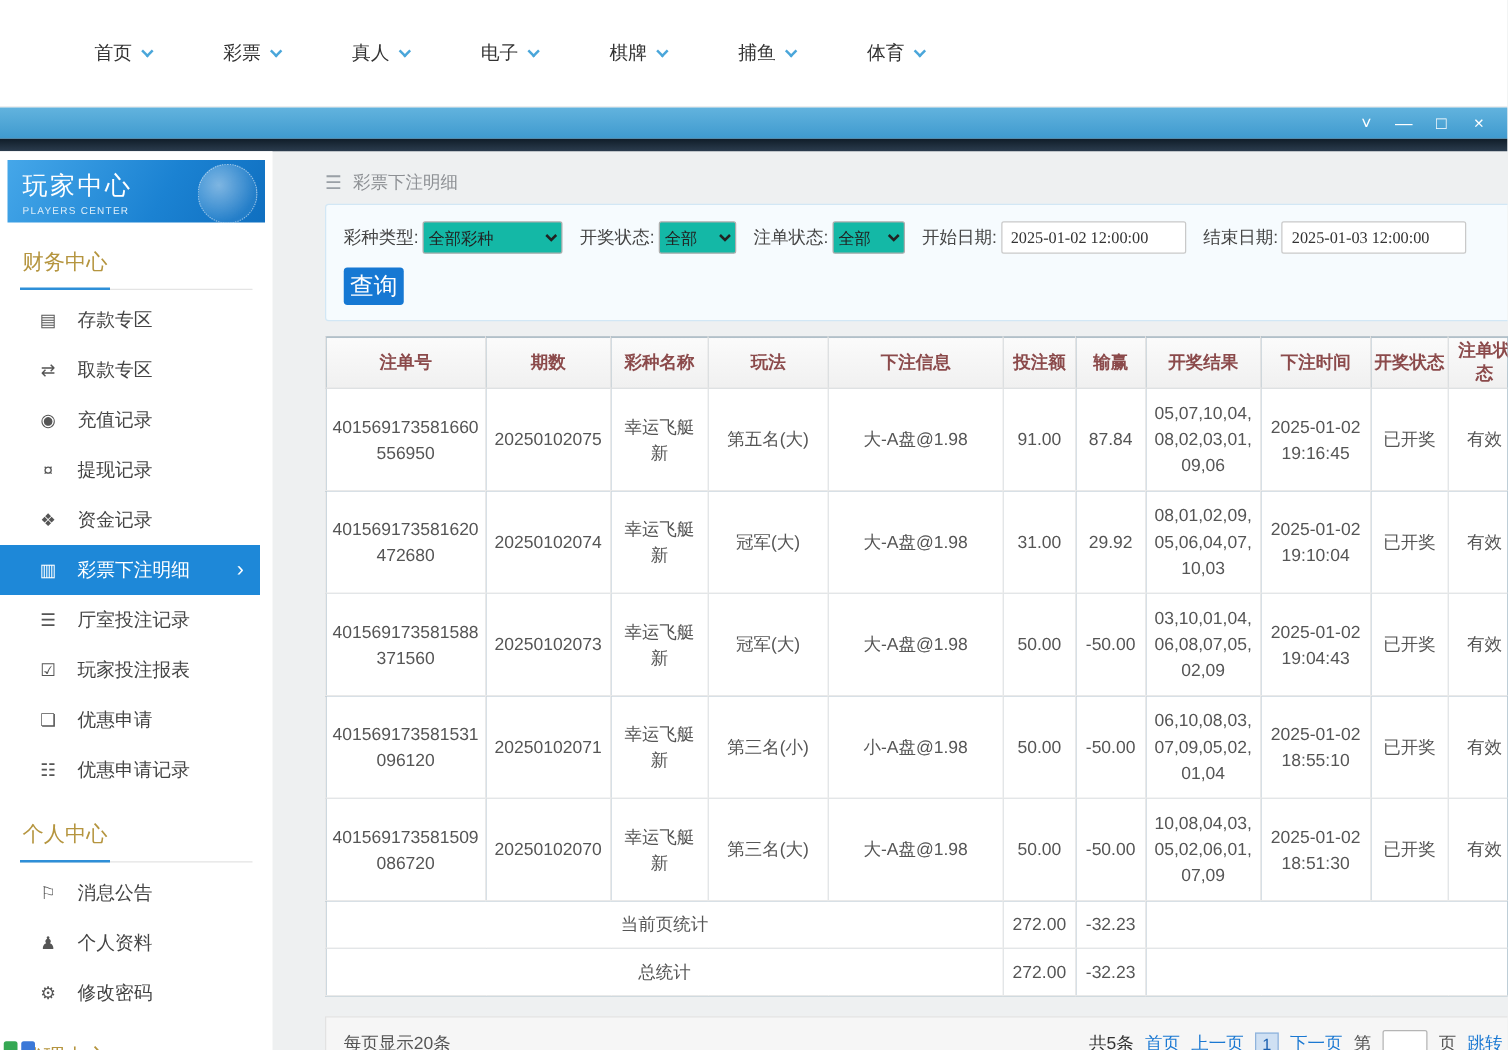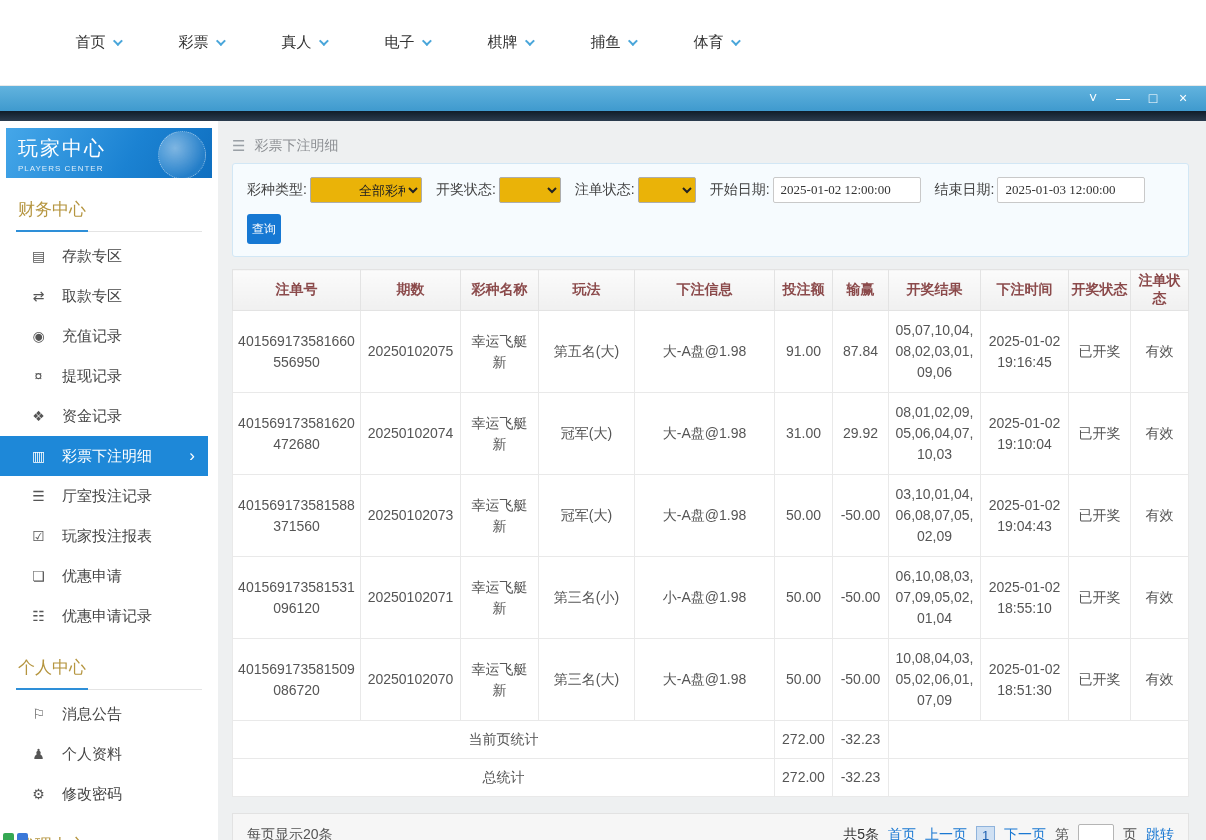--- a/index.html
+++ b/index.html
@@ -22,21 +22,21 @@
   .nav-item { width:103px; display:flex; align-items:center; justify-content:center; gap:7px; font-size:15px; color:#333; cursor:pointer; }
   .chev { width:7px; height:7px; border-right:2px solid #4aa6da; border-bottom:2px solid #4aa6da; transform:rotate(45deg) translateY(-2px); }
 
   
   .winbar { height:25px; background:linear-gradient(180deg,#62b3de,#3f9ace); display:flex; justify-content:flex-end; align-items:center; padding-right:8px; }
   .win-btn { width:30px; text-align:center; color:#fff; font-size:14px; line-height:25px; cursor:pointer; }
 
   .dark-strip { height:10px; background:linear-gradient(180deg,#101d29,#2b3c4e); }
 
   
-  .content-row { display:flex; height:719px; }
+  .content-row { display:flex; height:719px;gap:28px; }
 
   
   .sidebar { width:218px; background:#fff; flex:none; overflow:hidden; position:relative; }
   .side-head { margin:7px 0 0 6px; width:206px; height:50px; padding:7px 0 0 12px; color:#fff; position:relative; overflow:hidden;
     background:linear-gradient(120deg,#45a7e9 0%,#1b82d2 60%,#0f6fc0 100%); }
   .side-head::after { content:""; position:absolute; right:6px; top:3px; width:46px; height:46px; border-radius:50%;
     background:radial-gradient(circle at 35% 35%, rgba(255,255,255,.45), rgba(255,255,255,.08) 70%);
     border:1px dotted rgba(255,255,255,.5); }
   .side-title { font-size:20px; letter-spacing:2px; }
   .side-sub { font-size:8px; letter-spacing:1px; color:#dcedf9; margin-top:2px; }
@@ -55,27 +55,27 @@
 
   
   .main { flex:1; padding:8px 18px 0 14px; }
   .breadcrumb { height:34px; display:flex; align-items:center; gap:9px; color:#8d9094; font-size:14px; }
   .burger { color:#9aa0a6; font-size:15px; cursor:pointer; }
 
   .filter-card { background:#f6fbfe; border:1px solid #d2e7f5; border-radius:3px; padding:13px 14px 12px; }
   .f-row { display:flex; align-items:center; flex-wrap:nowrap; }
   .f-row label { font-size:14px; color:#444; margin:0 3px 0 14px; white-space:nowrap; }
   .f-row label:first-child { margin-left:0; }
-  select { height:26px; border:1px solid #adadad; background:#eab308; font-size:13px; color:#222; border-radius:2px;padding-left:44px; }
+  select { height:26px; border:1px solid #adadad; background:#14b8a6; font-size:13px; color:#222; border-radius:2px; }
   .sel-type { width:112px; }
   .sel-status { width:62px; }
   .sel-order { width:58px; }
   .date-input { height:26px; width:148px; border:1px solid #c9c9c9; border-radius:2px; font-size:13px; color:#333; padding:0 7px; font-family:Liberation Serif, serif; }
   .f-row2 { margin-top:11px; }
-  .btn-search { width:34px; height:30px; background:#1678d3; color:#fff; border:none; border-radius:3px; font-size:12px; cursor:pointer; font-family:inherit; }
+  .btn-search { width:48px; height:30px; background:#1678d3; color:#fff; border:none; border-radius:3px; font-size:19px; cursor:pointer; font-family:inherit; }
 
   .table-card { margin-top:12px; background:#0c4a6e; }
   table { width:100%; border-collapse:collapse; table-layout:fixed; }
   th { background:linear-gradient(#fbfbfb,#f0f0f0); color:#8b4a4b; font-weight:bold; font-size:14px; height:40px; border:1px solid #e3e3e3; padding:2px 1px; }
   td { border:1px solid #e9e9e9; color:#555; font-size:14px; text-align:center; padding:9px 4px; word-break:break-all; line-height:1.5; background:#fff; }
   tr.summary td { padding:8px 4px; }
 
   .pager { margin-top:16px; background:#f6f6f6; border:1px solid #e2e2e2; height:44px; display:flex; align-items:center; justify-content:space-between; padding:0 14px; font-size:14px; color:#555; }
   .pager-right { display:flex; align-items:center; gap:9px; }
   .link { color:#1a78d2; cursor:pointer; }

